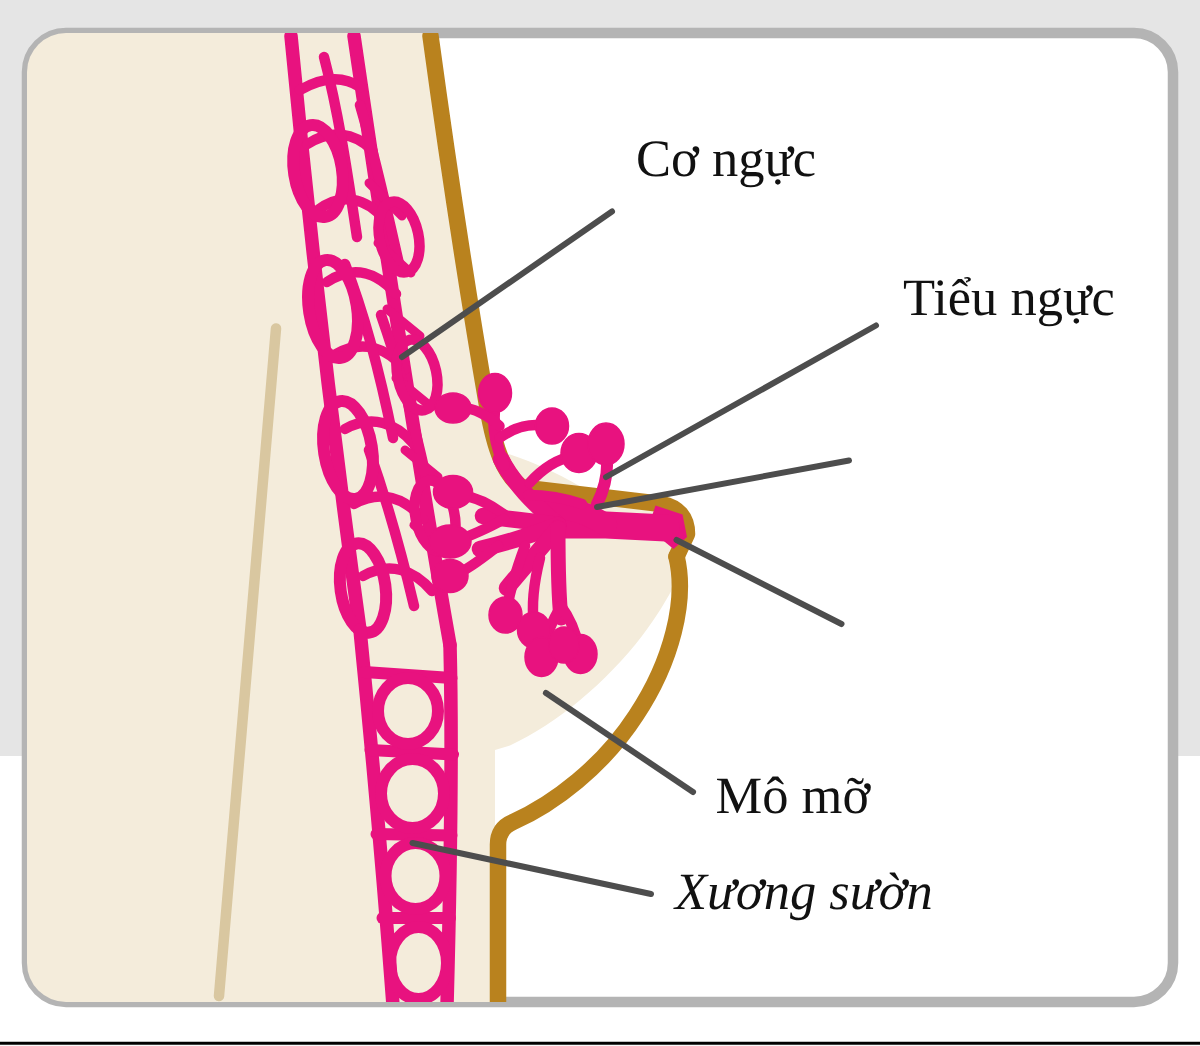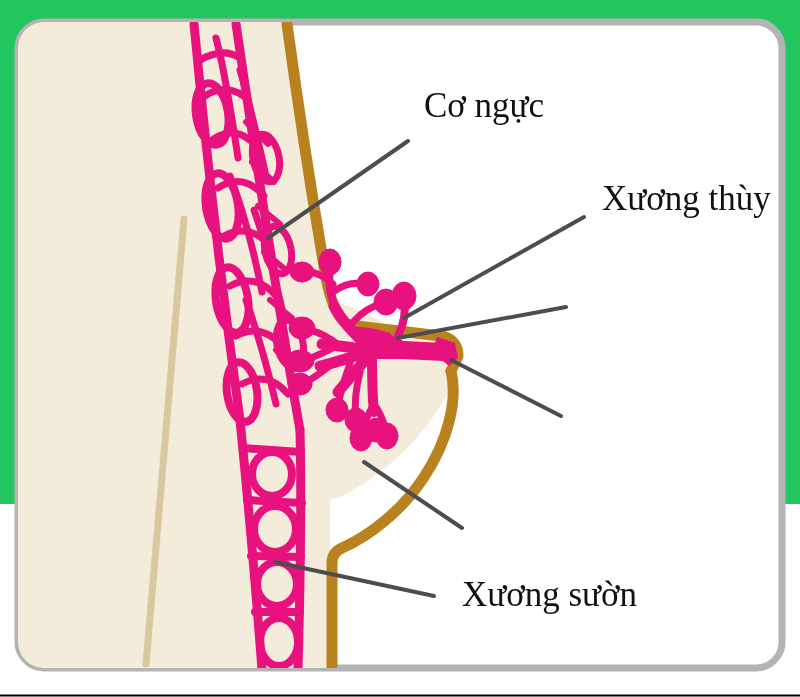--- a/index.html
+++ b/index.html
@@ -10,21 +10,21 @@
   body {
     width: 800px;
     height: 697px;
     overflow: hidden;
     font-family: "Liberation Serif", "DejaVu Serif", serif;
   }
   #stage {
     position: relative;
     width: 800px;
     height: 504px;
-    background: #22c55e;
+    background: #e5e5e5;
   }
   #diagram-svg {
     position: absolute;
     top: 0;
     left: 0;
     width: 800px;
     height: 697px;
     display: block;
   }
   .anno-label {
@@ -34,21 +34,21 @@
     font-size: 35px;
     line-height: 1;
     white-space: nowrap;
     letter-spacing: 0px;
   }
   #label-co-nguc     { left: 424px; top: 88px; }
   #label-tieu-thuy   { left: 602px; top: 181px; }
   #label-ong-dan-sua { left: 586px; top: 285px; }
   #label-num-vu      { left: 581px; top: 398px; }
   #label-mo-mo       { left: 477px; top: 513px; }
-  #label-xuong-suon  { left: 462px; top: 577px; }
+  #label-xuong-suon  { left: 450px; top: 577px; font-style: italic; }
 </style>
 </head>
 <body>
 
 <div id="stage">
 
   <svg id="diagram-svg" viewBox="0 0 800 697" xmlns="http://www.w3.org/2000/svg">
 
     <defs>
 
@@ -201,20 +201,21 @@
       <line x1="451" y1="360" x2="561" y2="416"></line>
       <line x1="364" y1="462" x2="462" y2="528"></line>
       <line x1="275" y1="562" x2="434" y2="596"></line>
     </g>
 
     <line x1="0" y1="695.5" x2="800" y2="695.5" stroke="#000000" stroke-width="2"></line>
   </svg>
 
   <div class="anno-label" id="label-co-nguc">Cơ ngực</div>
 
-  <div class="anno-label" id="label-tieu-thuy">Xương thùy</div>
-
-
-
+  <div class="anno-label" id="label-tieu-thuy">Tiểu ngực</div>
+
+
+
+  <div class="anno-label" id="label-mo-mo">Mô mỡ</div>
 
   <div class="anno-label" id="label-xuong-suon">Xương sườn</div>
 
 </div>
 
 </body></html>

